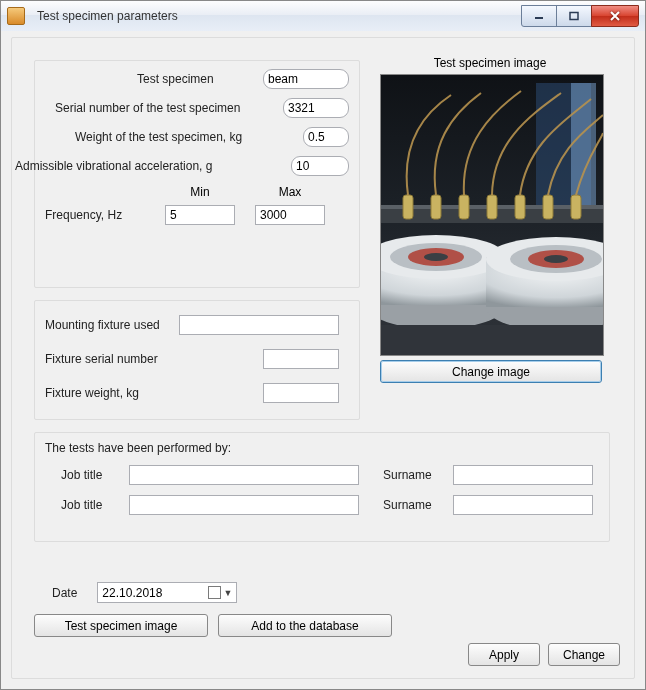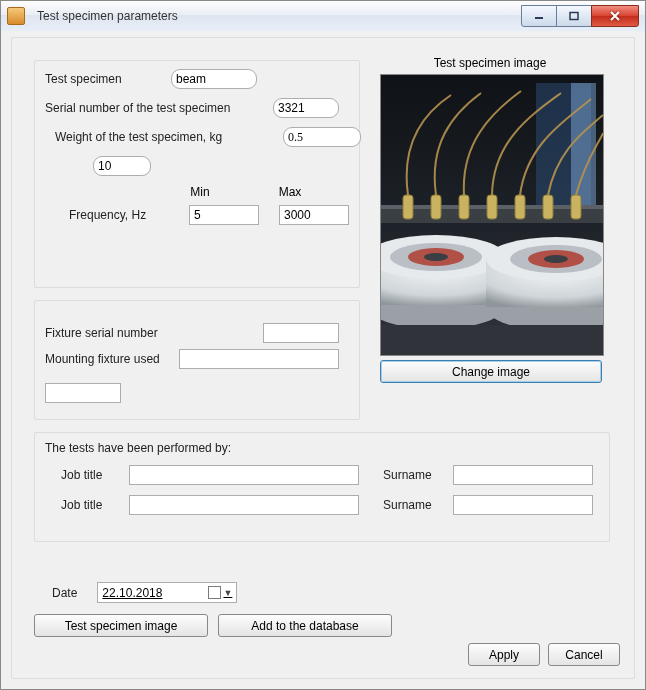--- a/index.html
+++ b/index.html
@@ -131,25 +131,25 @@
     padding: 2px 12px;
     cursor: default;
   }
   .btn.focus {
     border: 1px solid #3c7fb1;
     outline: 1px solid #a6cdea;
     outline-offset: -2px;
   }
 
   
-  #grp-specimen .row { display: flex; align-items: center; margin-bottom: 9px; }
+  #grp-specimen .row { display: flex; align-items: center; margin-bottom: 9px; justify-content: flex-end; }
   #grp-specimen .row .lbl { flex: 0 0 auto; }
   #grp-specimen .row input { width: 90px; border-radius: 9px; }
 
-  .min-max-row { display: flex; align-items: center; margin-top: 6px; justify-content: flex-end; }
+  .min-max-row { display: flex; align-items: center; margin-top: 6px; }
   .min-max-header { display: flex; margin-top: 4px; }
   .min-max-header span { width: 70px; text-align: center; }
 
   
   #grp-image .caption { text-align: center; margin-bottom: 4px; }
   #grp-image .pic {
     width: 222px; height: 280px;
     border: 1px solid #888;
     background: #1a1a1a;
     display: block;
@@ -167,21 +167,20 @@
   
   .date-row {
     position: absolute; left: 40px; top: 544px; display: flex; align-items: center;
   }
   .date-picker {
     display: inline-flex; align-items: center;
     border: 1px solid #abadb3; background: #fff;
     height: 21px; width: 140px; padding: 0 4px;
     margin-left: 20px; box-sizing: border-box;
     justify-content: space-between;
-    text-decoration: underline;
   }
   .date-picker .dd { font-size: 9px; color: #444; }
 
   .bottom-buttons-1 {
     position: absolute; left: 22px; top: 576px; display: flex; gap: 10px;
   }
   .bottom-buttons-1 .btn { width: 174px; }
 
   .apply-cancel {
     position: absolute; right: 14px; bottom: 12px; display: flex; gap: 8px;
@@ -222,46 +221,48 @@
         <div class="row">
           <span class="lbl" style="width:126px">Test specimen</span>
           <input type="text" style="width: 86px;" value="beam">
         </div>
         <div class="row">
           <span class="lbl" style="width:228px">Serial number of the test specimen</span>
           <input type="text" style="width: 66px;" value="3321">
         </div>
         <div class="row">
           <span class="lbl" style="width:228px;padding-left:10px">Weight of the test specimen, kg</span>
-          <input type="text" style="width: 78px; font-family: Liberation Serif, serif;" value="0.5">
+          <input type="text" style="width: 46px;" value="0.5">
         </div>
         <div class="row">
+          <span class="lbl" style="width:228px">Admissible vibrational acceleration, g</span>
           <input type="text" style="width: 58px; margin-left: 48px;" value="10">
         </div>
         <div class="min-max-header">
           <span style="margin-left:120px;width:70px;text-align:center">Min</span>
           <span style="margin-left:20px;width:70px;text-align:center">Max</span>
         </div>
         <div class="min-max-row">
           <span class="lbl" style="width:108px">Frequency, Hz</span>
           <input type="text" style="width: 70px; margin-left: 12px;" value="5">
           <input type="text" style="width: 70px; margin-left: 20px;" value="3000">
         </div>
       </div>
 
       <div id="grp-fixture" class="group">
+        <div style="display:flex;align-items:center;margin-top:6px">
+          <span class="lbl" style="width:134px">Mounting fixture used</span>
+          <input type="text" style="width: 160px;" value="">
+        </div>
         <div style="display:flex;align-items:center;margin-top:14px">
           <span class="lbl" style="width:218px">Fixture serial number</span>
           <input type="text" style="width: 76px;" value="">
         </div>
-        <div style="display:flex;align-items:center;margin-top:6px">
-          <span class="lbl" style="width:134px">Mounting fixture used</span>
-          <input type="text" style="width: 160px;" value="">
-        </div>
         <div style="display:flex;align-items:center;margin-top:14px">
+          <span class="lbl" style="width:218px">Fixture weight, kg</span>
           <input type="text" style="width: 76px;" value="">
         </div>
       </div>
 
       <div id="grp-image" class="group" style="border:none">
         <div class="caption">Test specimen image</div>
         <svg class="pic" viewBox="0 0 222 280">
           <defs>
             <linearGradient id="bg" x1="0" y1="0" x2="0" y2="1">
               <stop offset="0" stop-color="#0f1216"></stop>
@@ -349,18 +350,18 @@
         </div>
       </div>
 
       <div class="bottom-buttons-1">
         <button class="btn">Test specimen image</button>
         <button class="btn">Add to the database</button>
       </div>
 
       <div class="apply-cancel">
         <button class="btn">Apply</button>
-        <button class="btn">Cancel</button>
+        <button class="btn">Change</button>
       </div>
 
     </div>
   </div>
 </div>
 
 </body></html>

